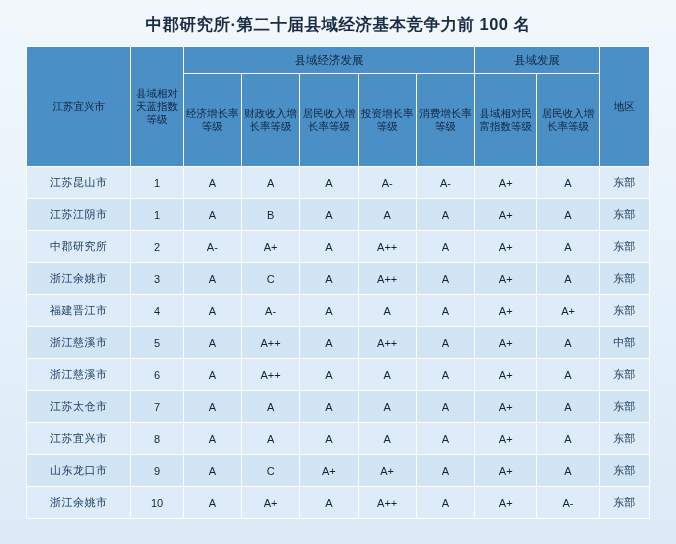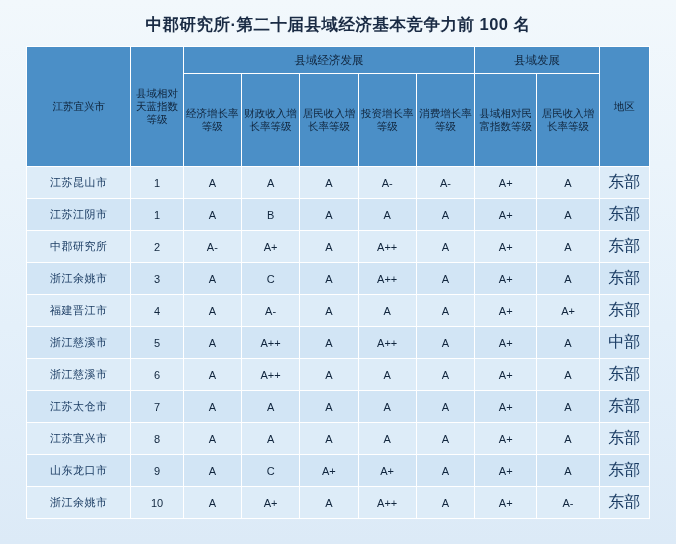--- a/index.html
+++ b/index.html
@@ -74,21 +74,21 @@
     background: #d2e5f5;
   }
   tbody td.name {
     color: #1b3c63;
     font-size: 11px;
     letter-spacing: 0.5px;
     text-align: center;
   }
   tbody td.region {
     color: #1b3c63;
-    font-size: 16px;
+    font-size: 11px;
   }
   tbody td.rank {
     font-size: 11px;
   }
   tbody td.grade {
     font-size: 11px;
     color: #10253d;
   }
   
   col.c-name { width: 104px; }

